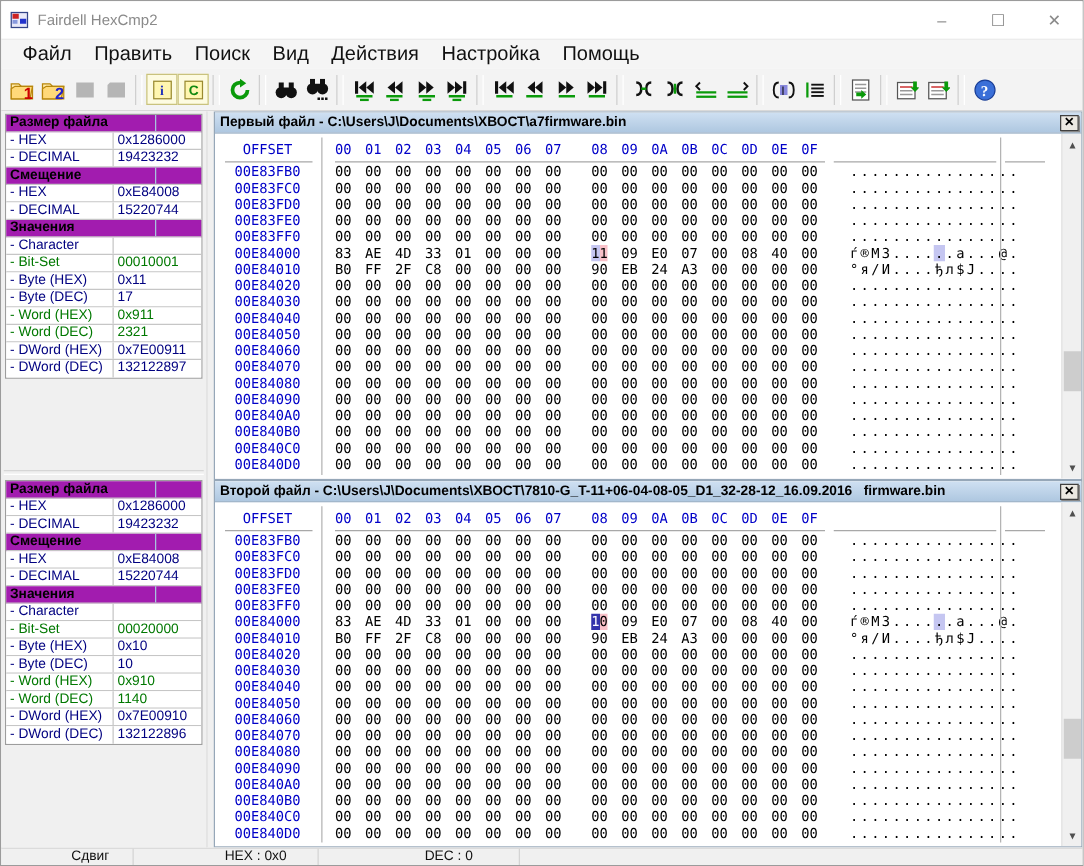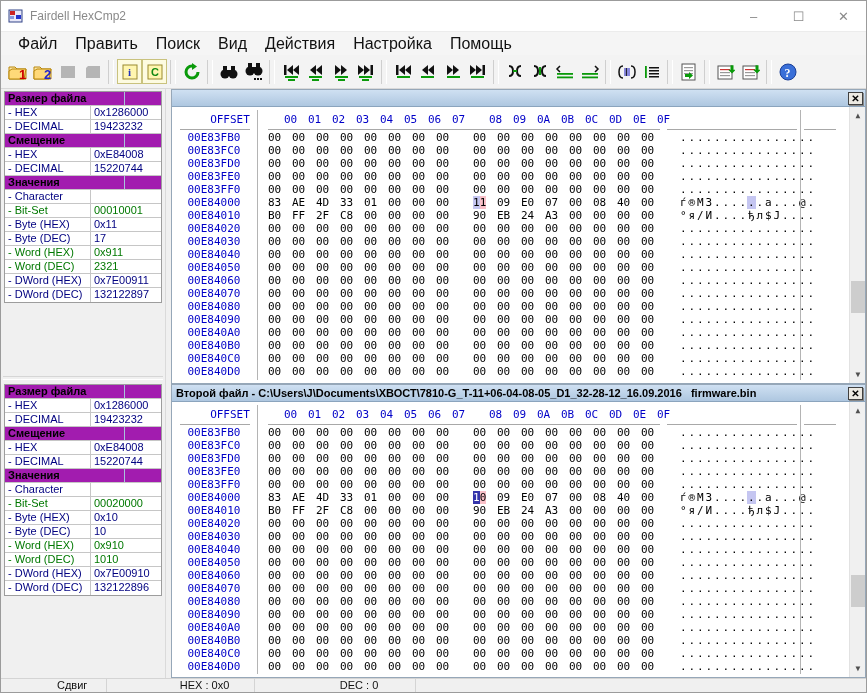--- a/index.html
+++ b/index.html
@@ -51,21 +51,21 @@
 
   .vline { position:absolute; top:3px; bottom:3px; width:1px; background:#b4b4b4; }
   .vline.l1 { left:85px; }
   .vline.l2 { left:628px; }
   .hline { position:absolute; top:22px; height:1px; background:#a8a8a8; }
   .hl-off { left:8px; width:70px; }
   .hl-bytes { left:96px; width:392px; }
   .hl-ascii { left:495px; width:130px; }
   .hl-tail { left:632px; width:32px; }
 
-  .hex-header { height:24px; display:flex; align-items:center; color:#0000c8;margin-left:16px; }
+  .hex-header { height:24px; display:flex; align-items:center; color:#0000c8; }
   .hex-row { height:13px; display:flex; align-items:center; }
   .off-cell { width:84px; flex:none; text-align:center; color:#0000c8; }
   .bytes { display:flex; margin-left:12px; flex:none; }
   .byte { width:24px; flex:none; text-align:left; }
   .byte.gap { margin-left:13px; }
   .ascii { margin-left:14px; display:flex; flex:none; }
   .achar { width:8.5px; flex:none; text-align:center; overflow:hidden; }
 
   .nib { display:inline-block; }
   .hl-diff { background:#f9c0c8; }
@@ -443,36 +443,36 @@
           <div class="srow">
             <div class="lbl">- Byte (DEC)</div>
             <div class="val">10</div>
           </div>
           <div class="srow green">
             <div class="lbl">- Word (HEX)</div>
             <div class="val">0x910</div>
           </div>
           <div class="srow green">
             <div class="lbl">- Word (DEC)</div>
-            <div class="val">1010</div>
+            <div class="val">1140</div>
           </div>
           <div class="srow">
             <div class="lbl">- DWord (HEX)</div>
             <div class="val">0x7E00910</div>
           </div>
           <div class="srow">
             <div class="lbl">- DWord (DEC)</div>
             <div class="val">132122896</div>
           </div>
         </div>
     </div>
     <div class="v-splitter"></div>
     <div class="panes">
       <div class="pane" id="pane1">
-        <div class="pane-title">
+        <div class="pane-title"><span>Первый файл - C:\Users\J\Documents\ХВОСТ\a7firmware.bin</span>
           <div class="pane-close">✕</div>
         </div>
         <div class="pane-body">
           <div class="vline l1"></div>
           <div class="vline l2"></div>
           <div class="hline hl-off"></div>
           <div class="hline hl-bytes"></div>
           <div class="hline hl-ascii"></div>
           <div class="hline hl-tail"></div>
           <div class="vscroll">

